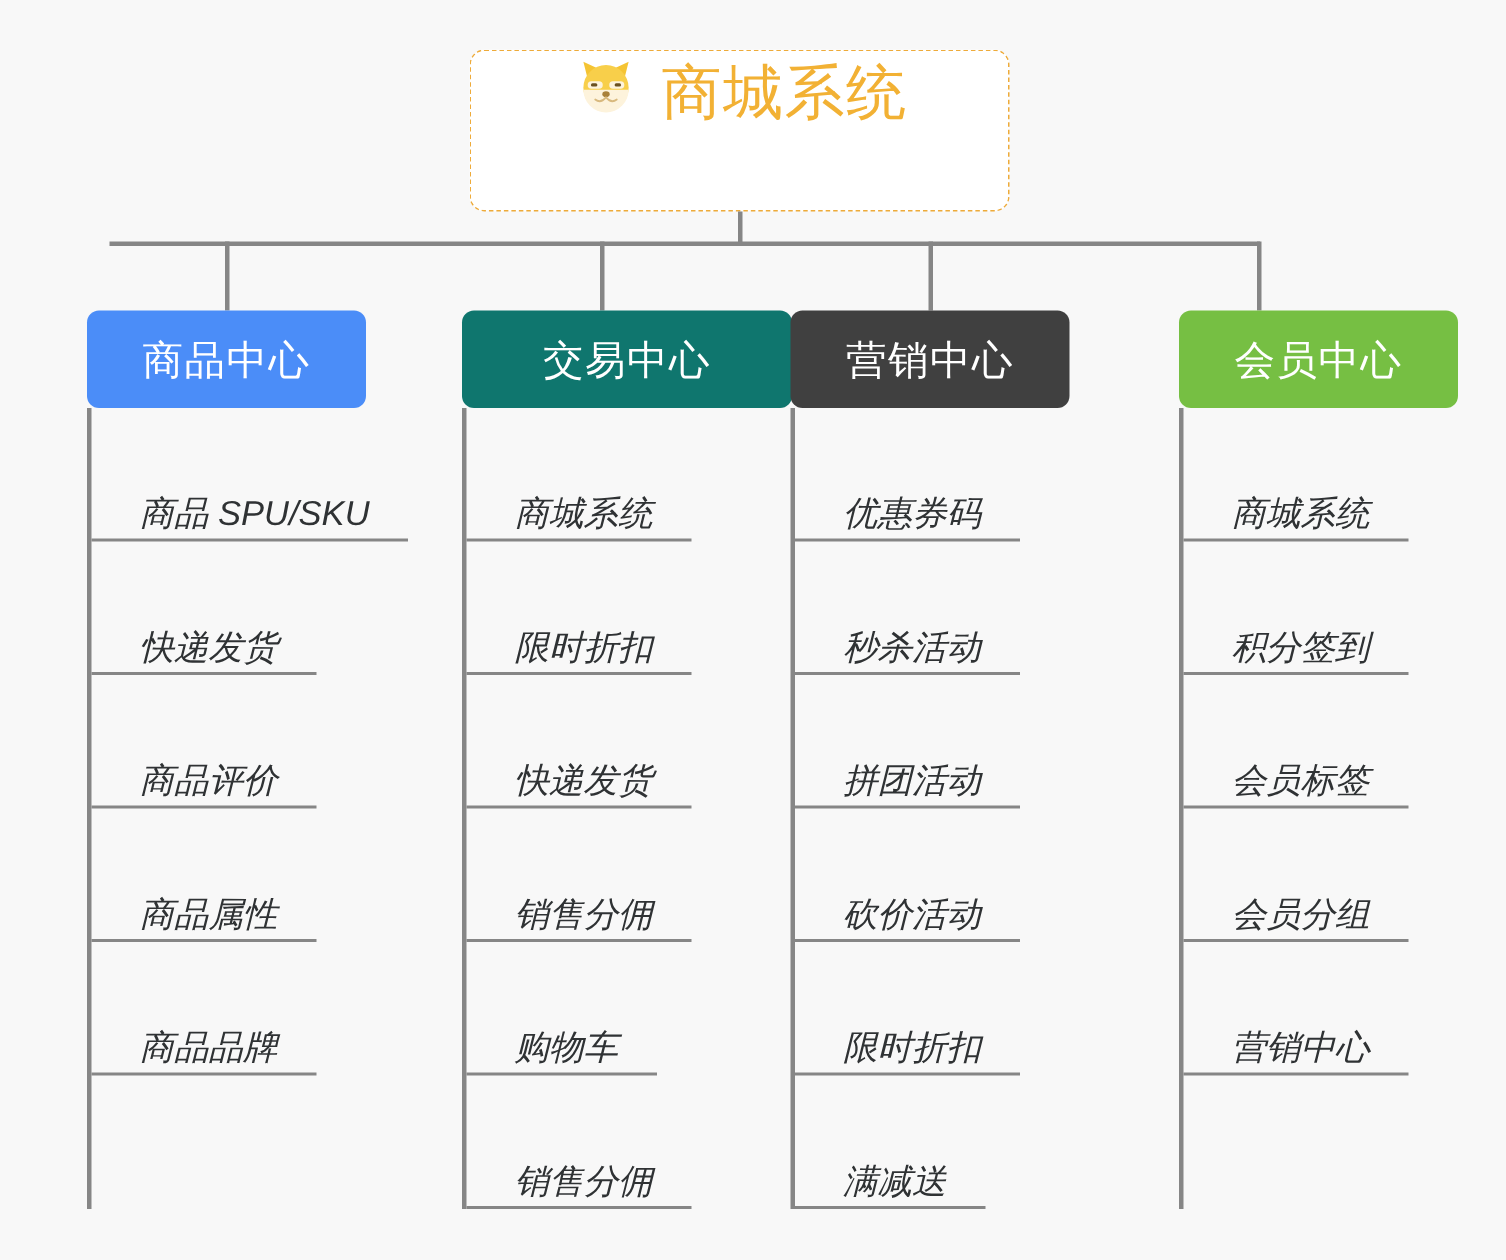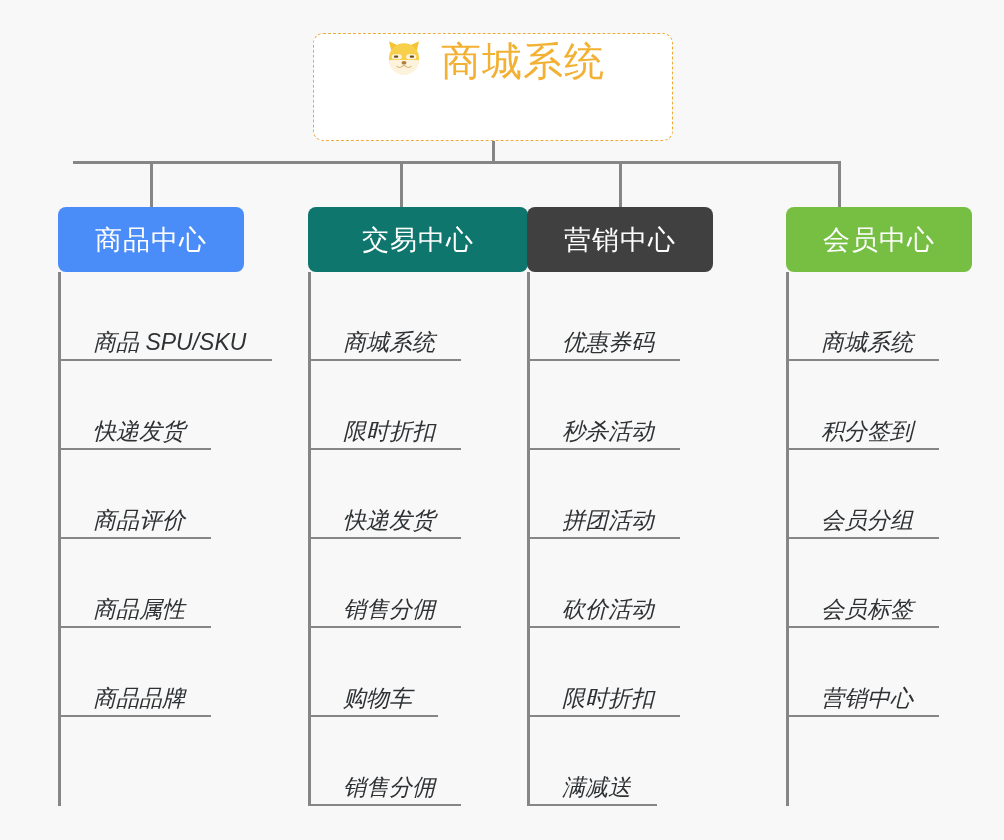--- a/index.html
+++ b/index.html
@@ -247,24 +247,24 @@
     </div>
     <div class="leaves">
       <div class="spine" style="height:534px"></div>
       <div class="leaf">
           <span class="leaf-label">商城系统</span>
         </div>
       <div class="leaf">
           <span class="leaf-label">积分签到</span>
         </div>
       <div class="leaf">
+          <span class="leaf-label">会员标签</span>
+        </div>
+      <div class="leaf">
           <span class="leaf-label">会员分组</span>
         </div>
       <div class="leaf">
-          <span class="leaf-label">会员标签</span>
-        </div>
-      <div class="leaf">
           <span class="leaf-label">营销中心</span>
         </div>
     </div>
   </div>
 
 </div>
 
 </body></html>

